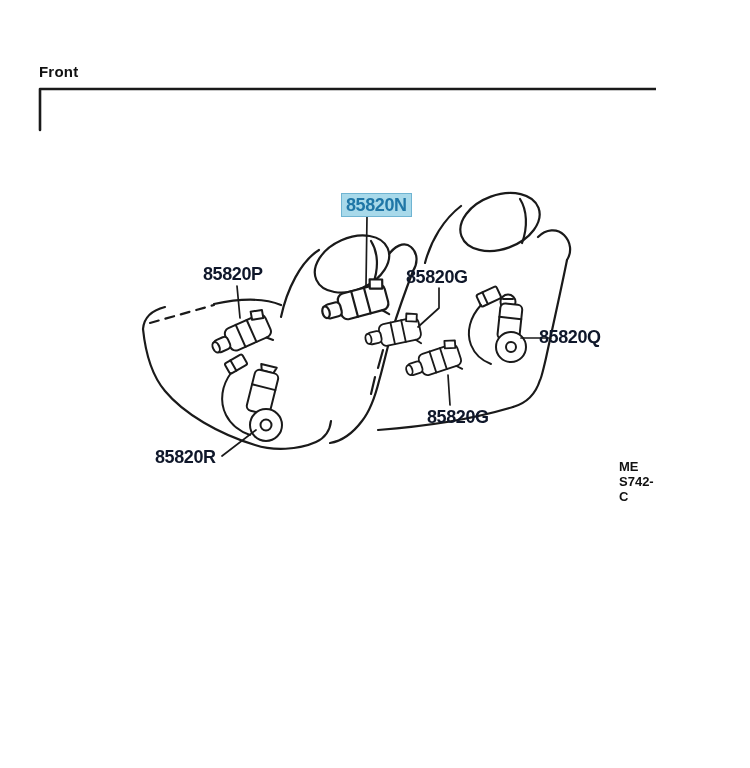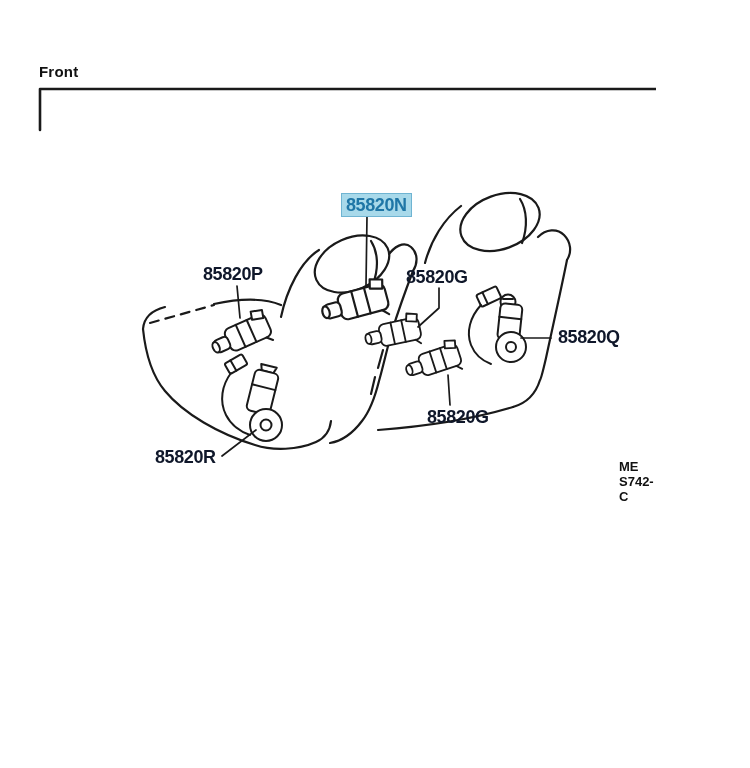--- a/index.html
+++ b/index.html
@@ -10,21 +10,21 @@
        letter-spacing:-0.4px;white-space:nowrap;line-height:1;cursor:default;}
   .lbl.hl{background:#a8d9ea;color:#1f76a6;border:1px solid #6fb4d2;
           padding:2px 4px 2px 4px;}
   .front{position:absolute;left:39px;top:63px;font-weight:bold;font-size:15px;color:#111;
          letter-spacing:0.2px;}
   .code{position:absolute;left:619px;top:459px;font-weight:bold;font-size:13px;color:#111;}
   
   .p-p {left:203px;top:265px;}
   .p-n {left:341px;top:193px;}
   .p-g1{left:406px;top:268px;}
-  .p-q {left:558px;top:328px;}
+  .p-q {left:539px;top:328px;}
   .p-g2{left:427px;top:408px;}
   .p-r {left:155px;top:448px;}
 </style>
 </head>
 <body>
 
 <div class="page">
 
   <svg class="drawing" width="750" height="768" viewBox="0 0 750 768" fill="none" stroke="#1a1a1a" stroke-linecap="round" stroke-linejoin="round">
 

